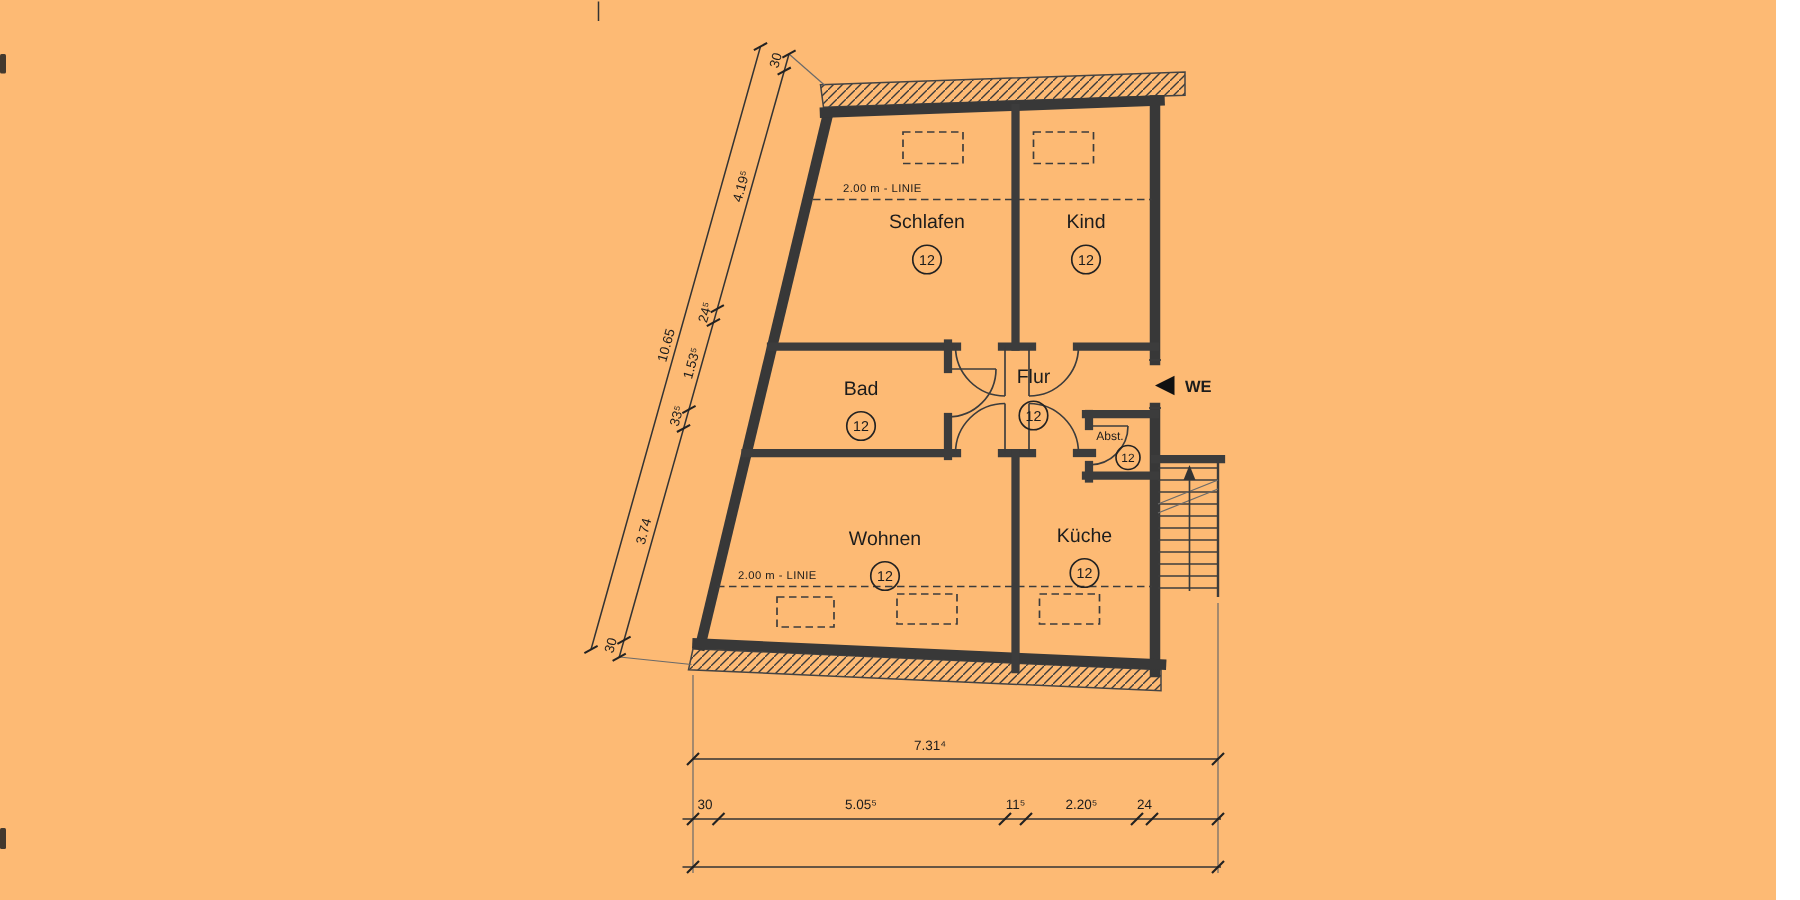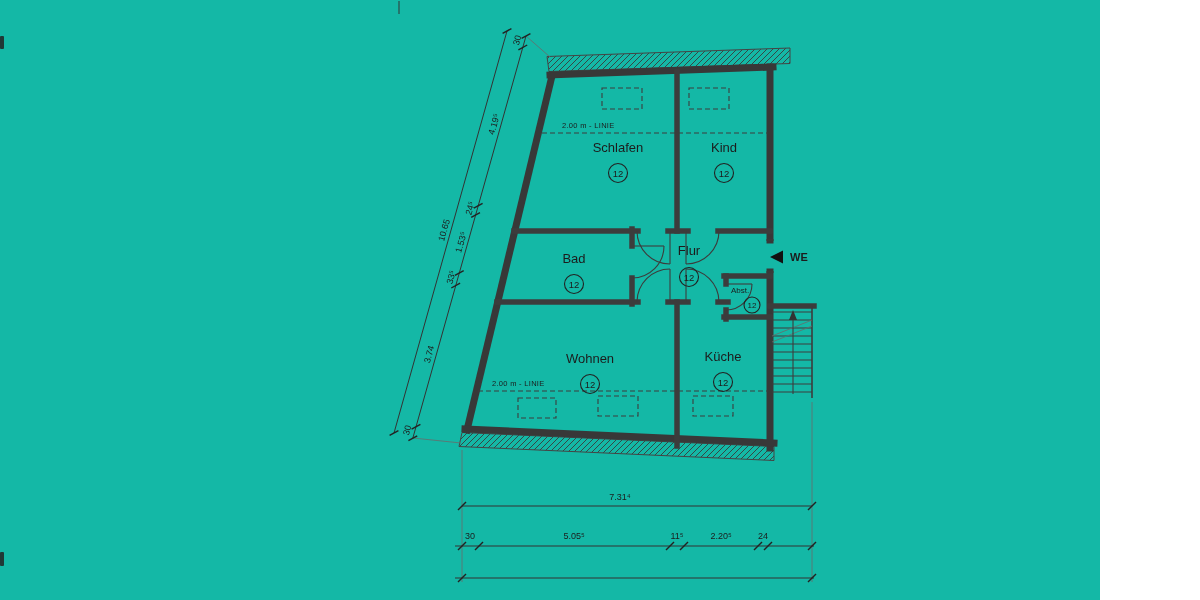--- a/index.html
+++ b/index.html
@@ -1,16 +1,16 @@
 <!DOCTYPE html>
 <html><head>
 <meta charset="utf-8">
 <style>
   html,body{margin:0;padding:0;background:#ffffff;}
-  .page{position:relative;width:1100px;height:600px;background:#14b8a6;overflow:hidden;}
+  .page{position:relative;width:1184px;height:600px;background:#fdba74;overflow:hidden;}
   svg{display:block;}
   text{font-family:"Liberation Sans","DejaVu Sans",sans-serif;fill:#1c1c1c;}
   .room-label{font-size:13px;}
   .room-num{font-size:9.5px;}
   .small-label{font-size:7.5px;letter-spacing:.3px;}
   .dim-label{font-size:9px;}
   .we-label{font-size:11px;font-weight:600;}
   .abst-label{font-size:8px;}
   .abst-num{font-size:8px;}
   .wall{stroke:#383838;stroke-width:7;stroke-linecap:square;fill:none;}

